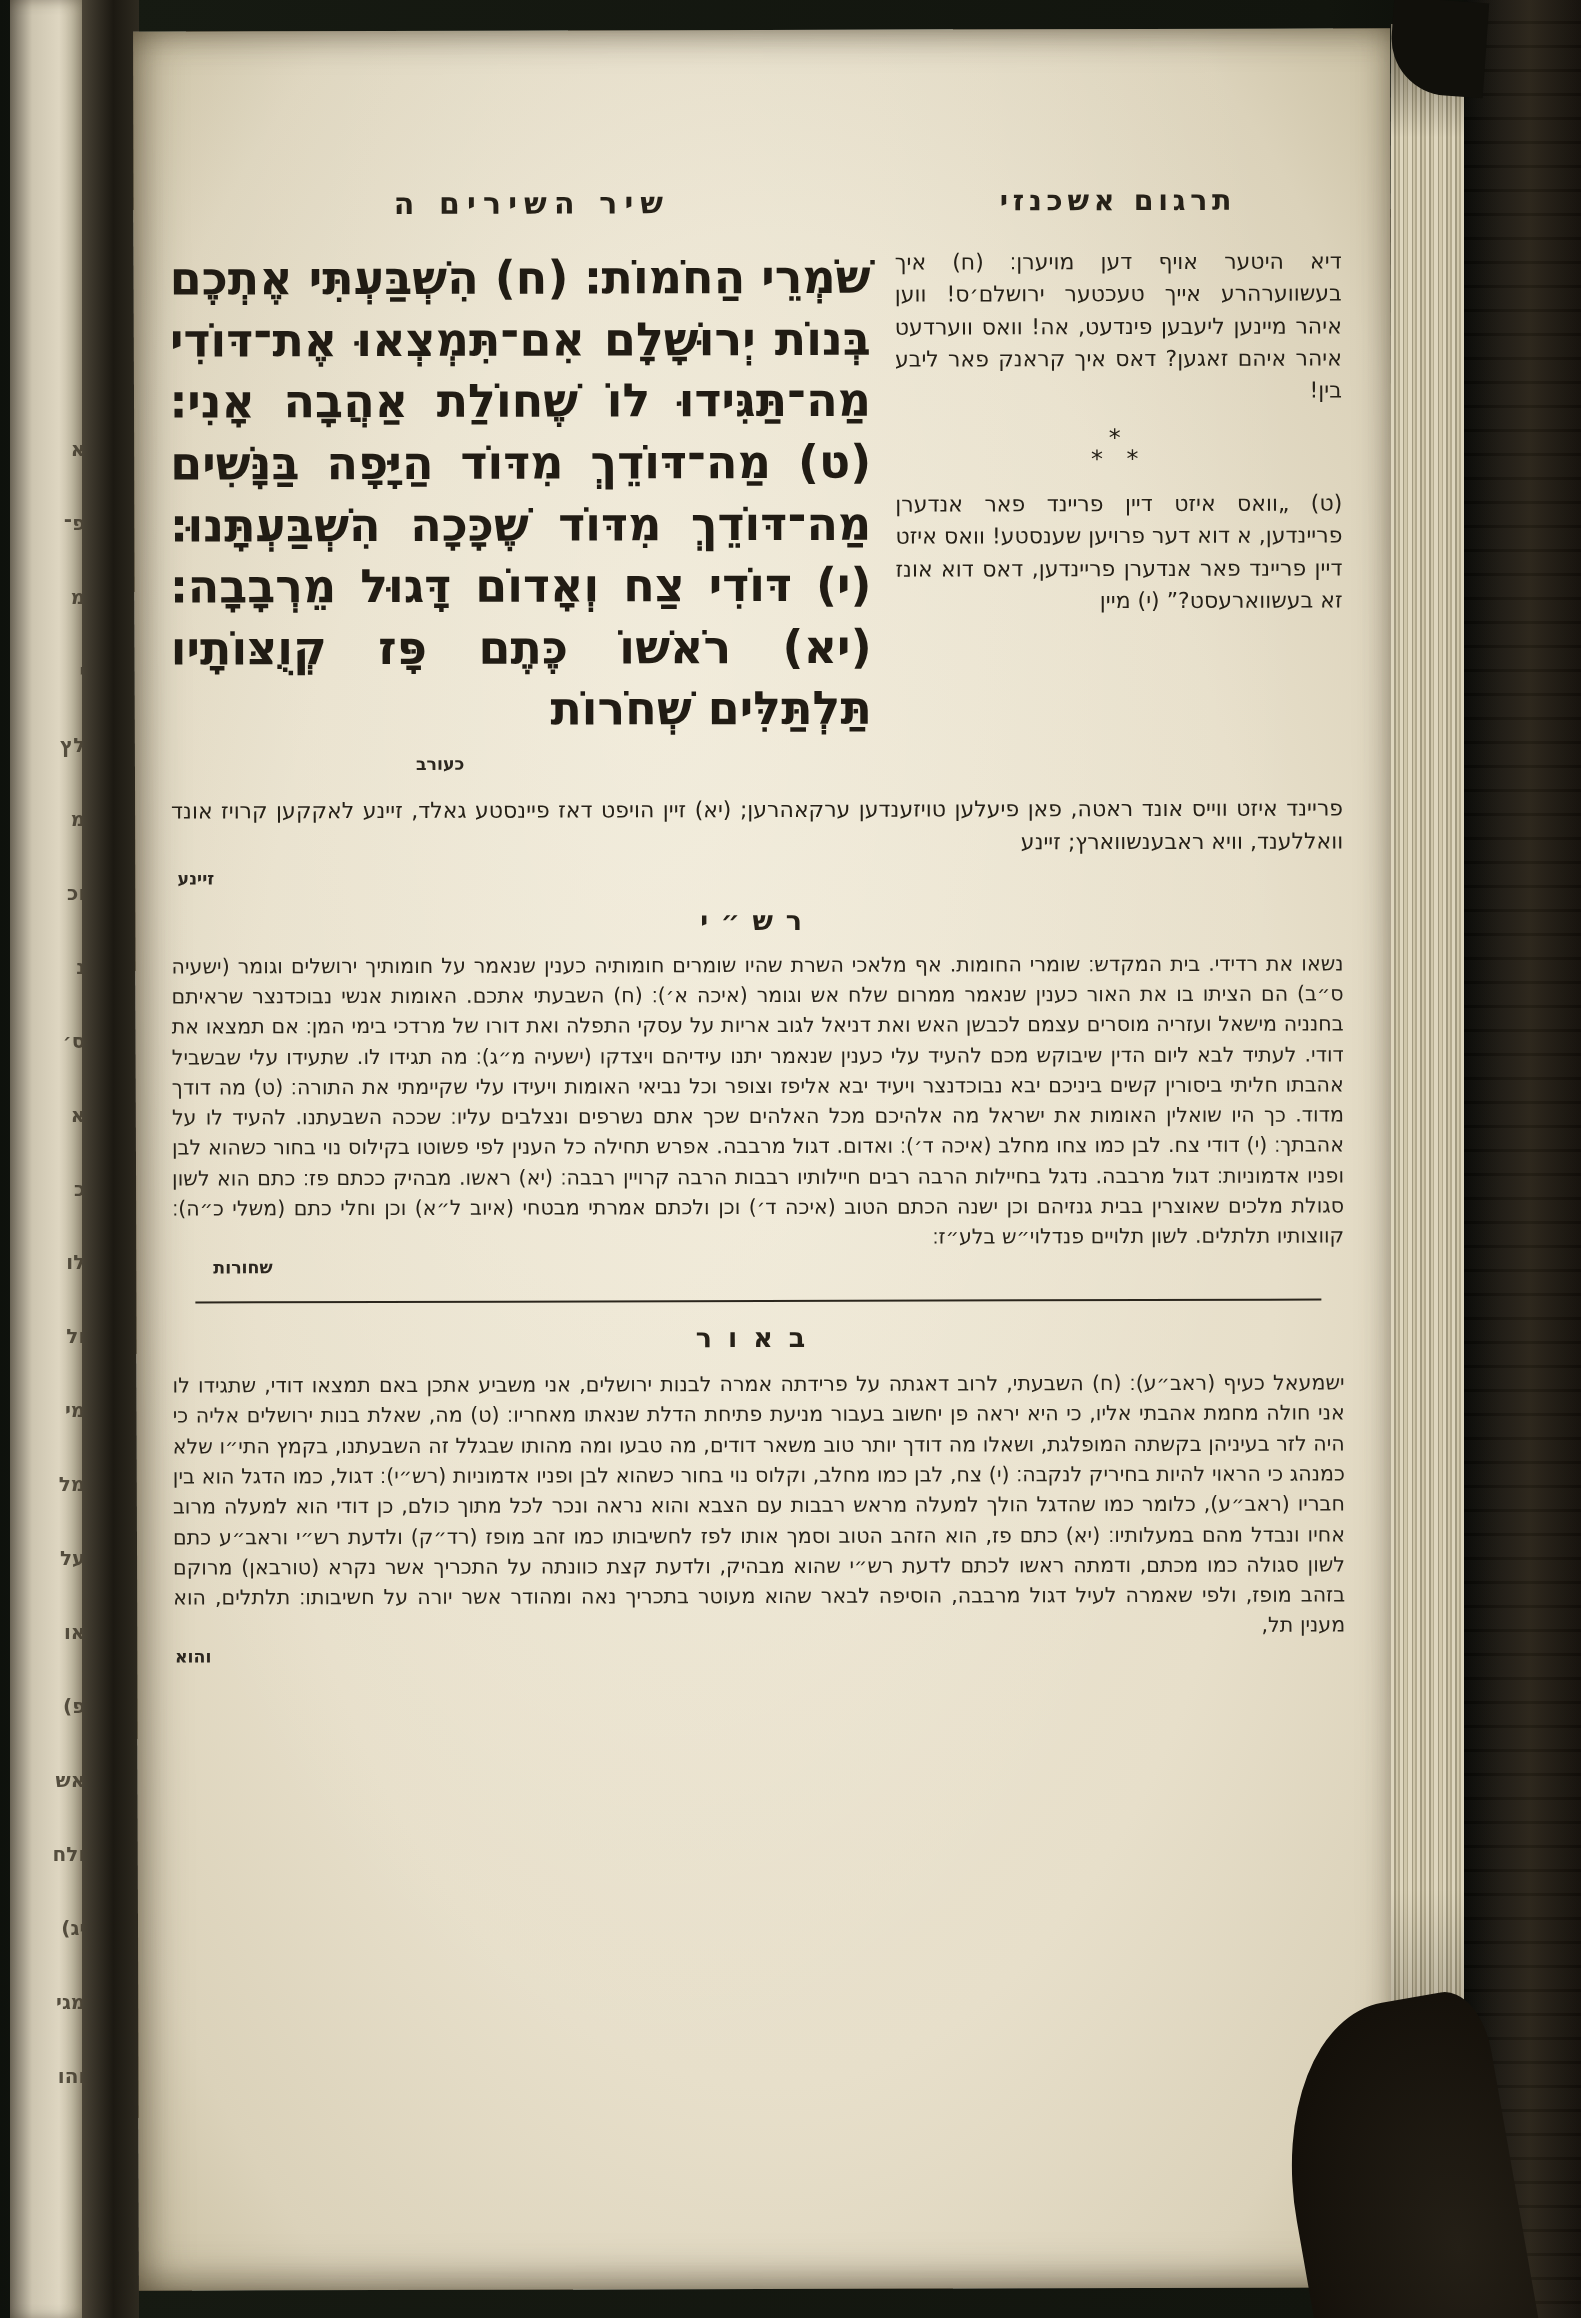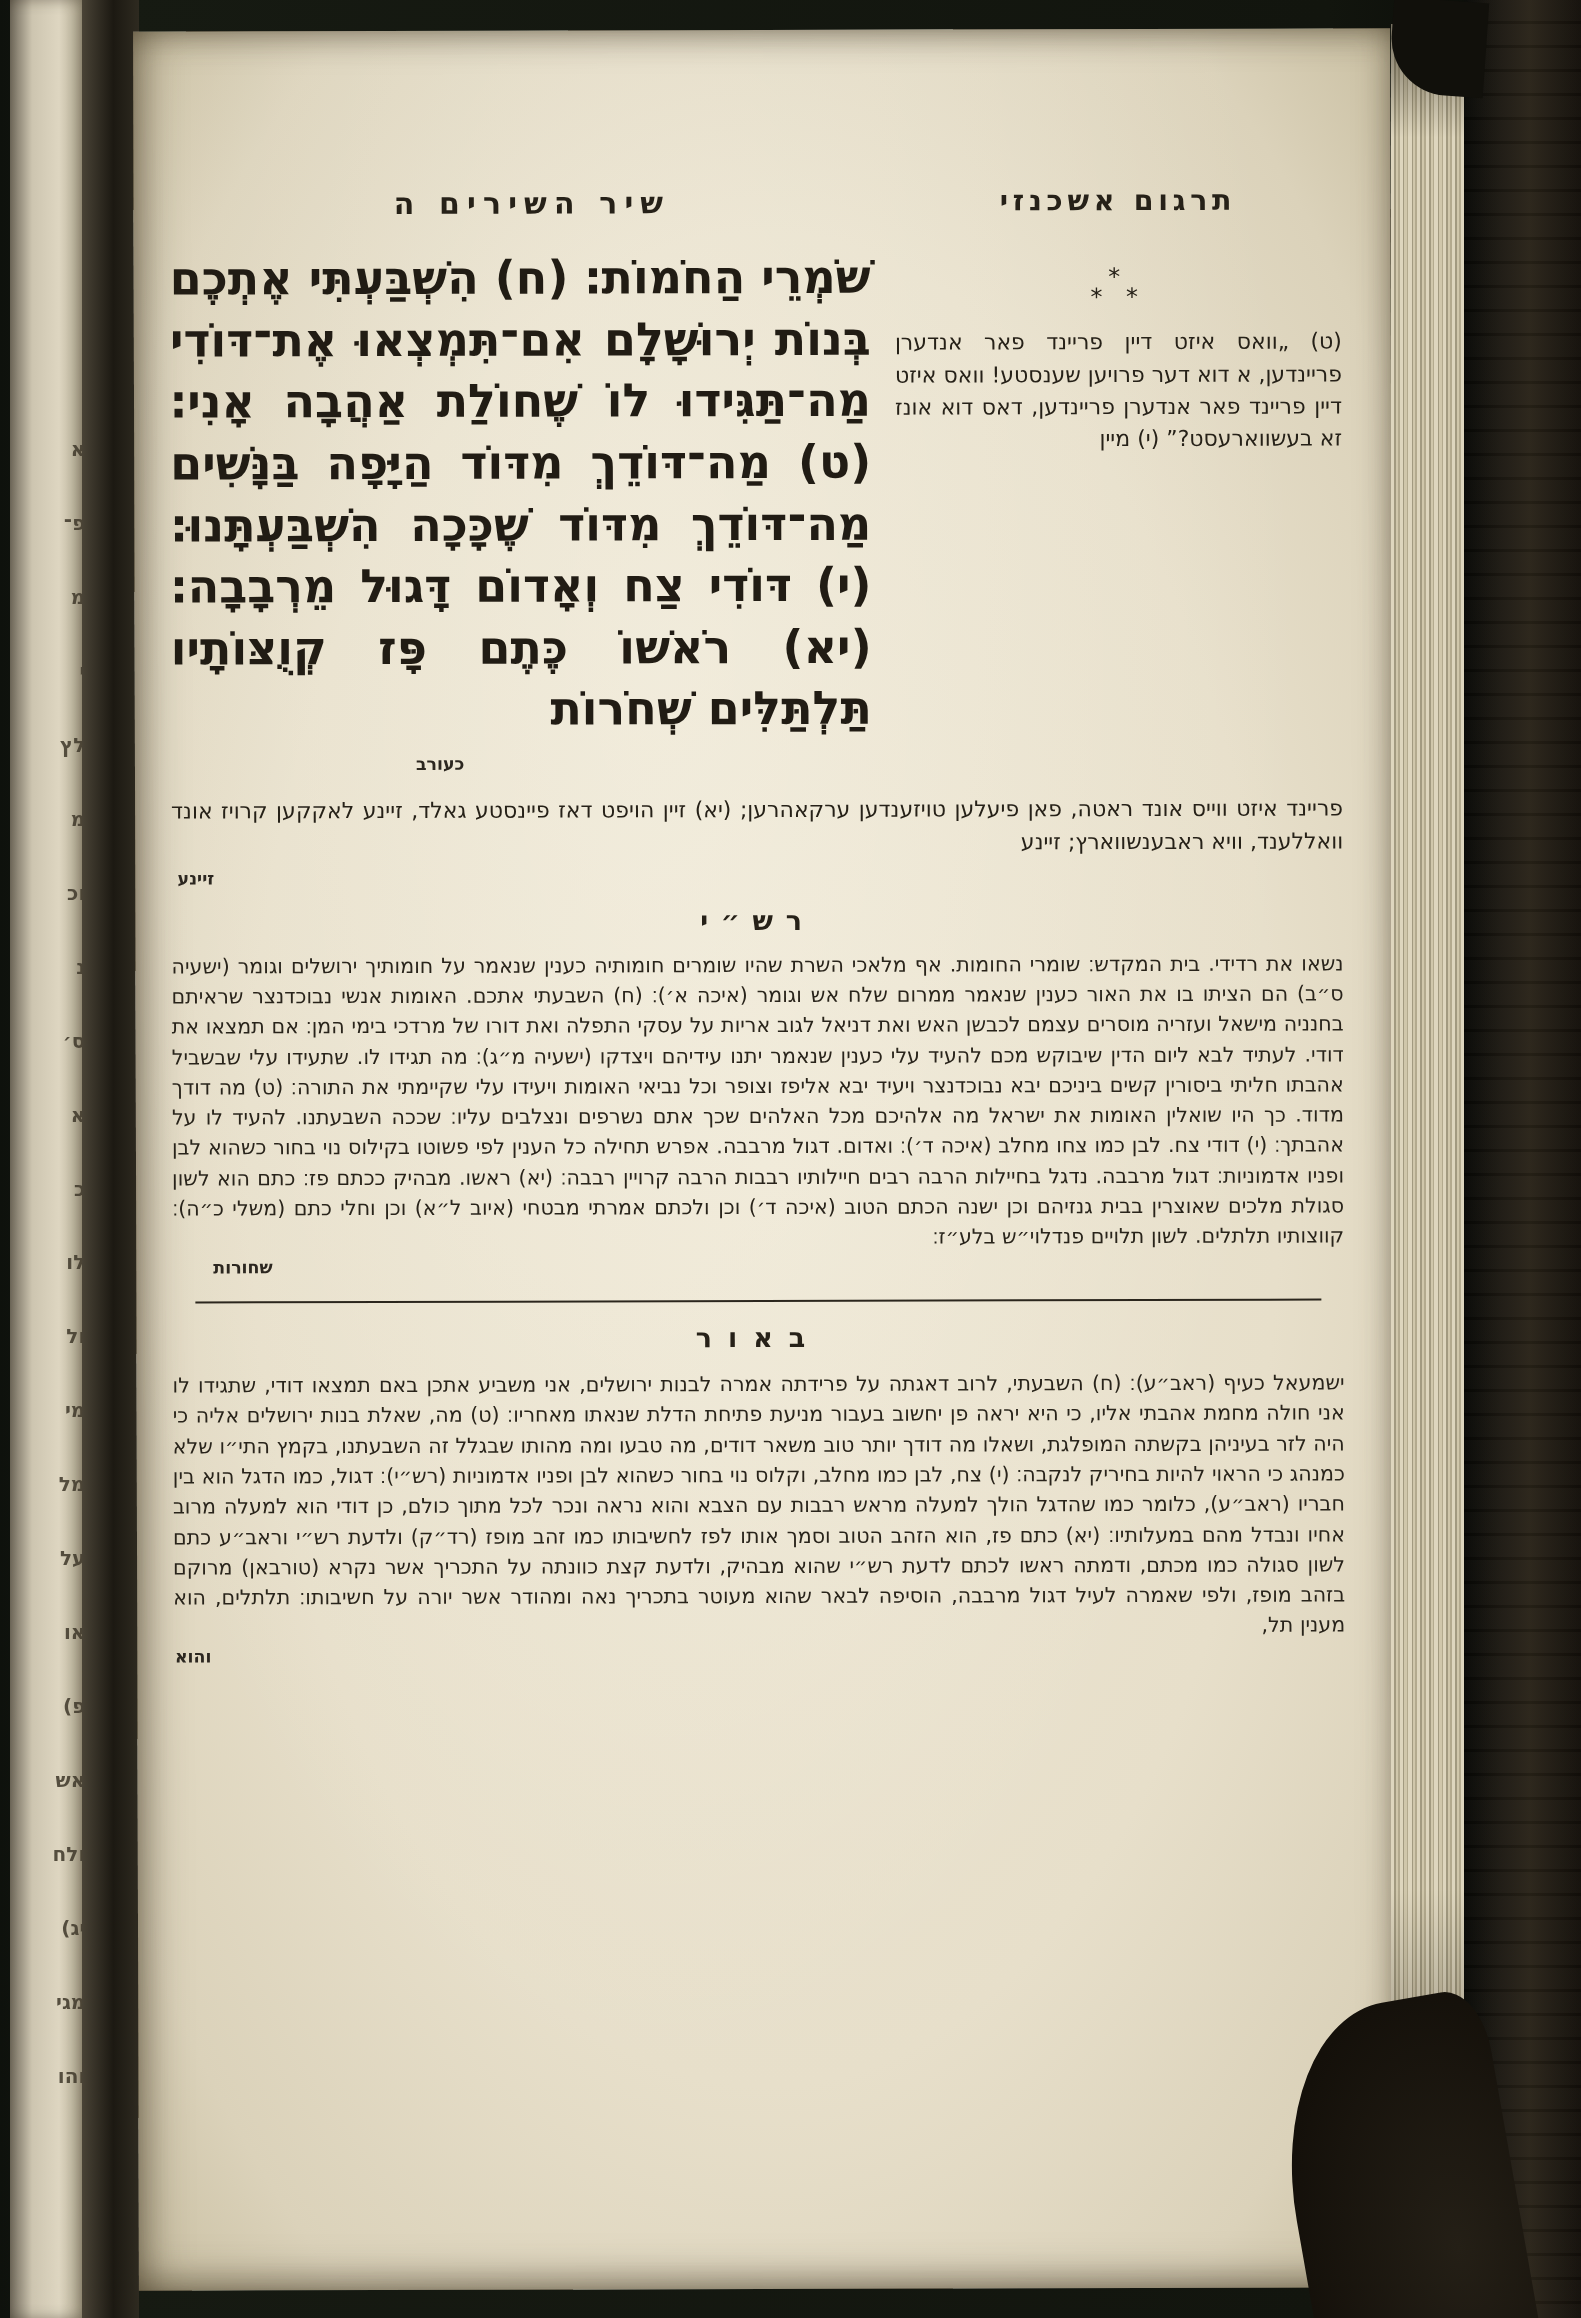--- a/index.html
+++ b/index.html
@@ -139,20 +139,21 @@
 
   <div class="page">
 
     <div class="headers">
       <div class="head-targum">תרגום אשכנזי</div>
       <div class="head-bible">שיר השירים ה</div>
     </div>
 
     <div class="columns">
       <div class="targum-col">
+        <p class="targum-p">דיא היטער אויף דען מויערן׃ (ח) איך בעשווערהרע אייך טעכטער ירושלם׳ס! ווען איהר מיינען ליעבען פינדעט, אה! וואס ווערדעט איהר איהם זאגען? דאס איך קראנק פאר ליבע בין!</p>
         <div class="asterism">
           <span>*</span>
           <span>* *</span>
         </div>
         <p class="targum-p">(ט) „וואס איזט דיין פריינד פאר אנדערן פריינדען, א דוא דער פרויען שענסטע! וואס איזט דיין פריינד פאר אנדערן פריינדען, דאס דוא אונז זא בעשווארעסט?” (י) מיין</p>
       </div>
       <div class="bible-col">
         <div class="bible-text">שֹׁמְרֵי הַחֹמוֹת׃ (ח) הִשְׁבַּעְתִּי אֶתְכֶם בְּנוֹת יְרוּשָׁלִָם אִם־תִּמְצְאוּ אֶת־דּוֹדִי מַה־תַּגִּידוּ לוֹ שֶׁחוֹלַת אַהֲבָה אָנִי׃ (ט) מַה־דּוֹדֵךְ מִדּוֹד הַיָּפָה בַּנָּשִׁים מַה־דּוֹדֵךְ מִדּוֹד שֶׁכָּכָה הִשְׁבַּעְתָּנוּ׃ (י) דּוֹדִי צַח וְאָדוֹם דָּגוּל מֵרְבָבָה׃ (יא) רֹאשׁוֹ כֶּתֶם פָּז קְוֻצּוֹתָיו תַּלְתַּלִּים שְׁחֹרוֹת</div>
         <div class="catchword cw-bible">כעורב</div>
       </div>

